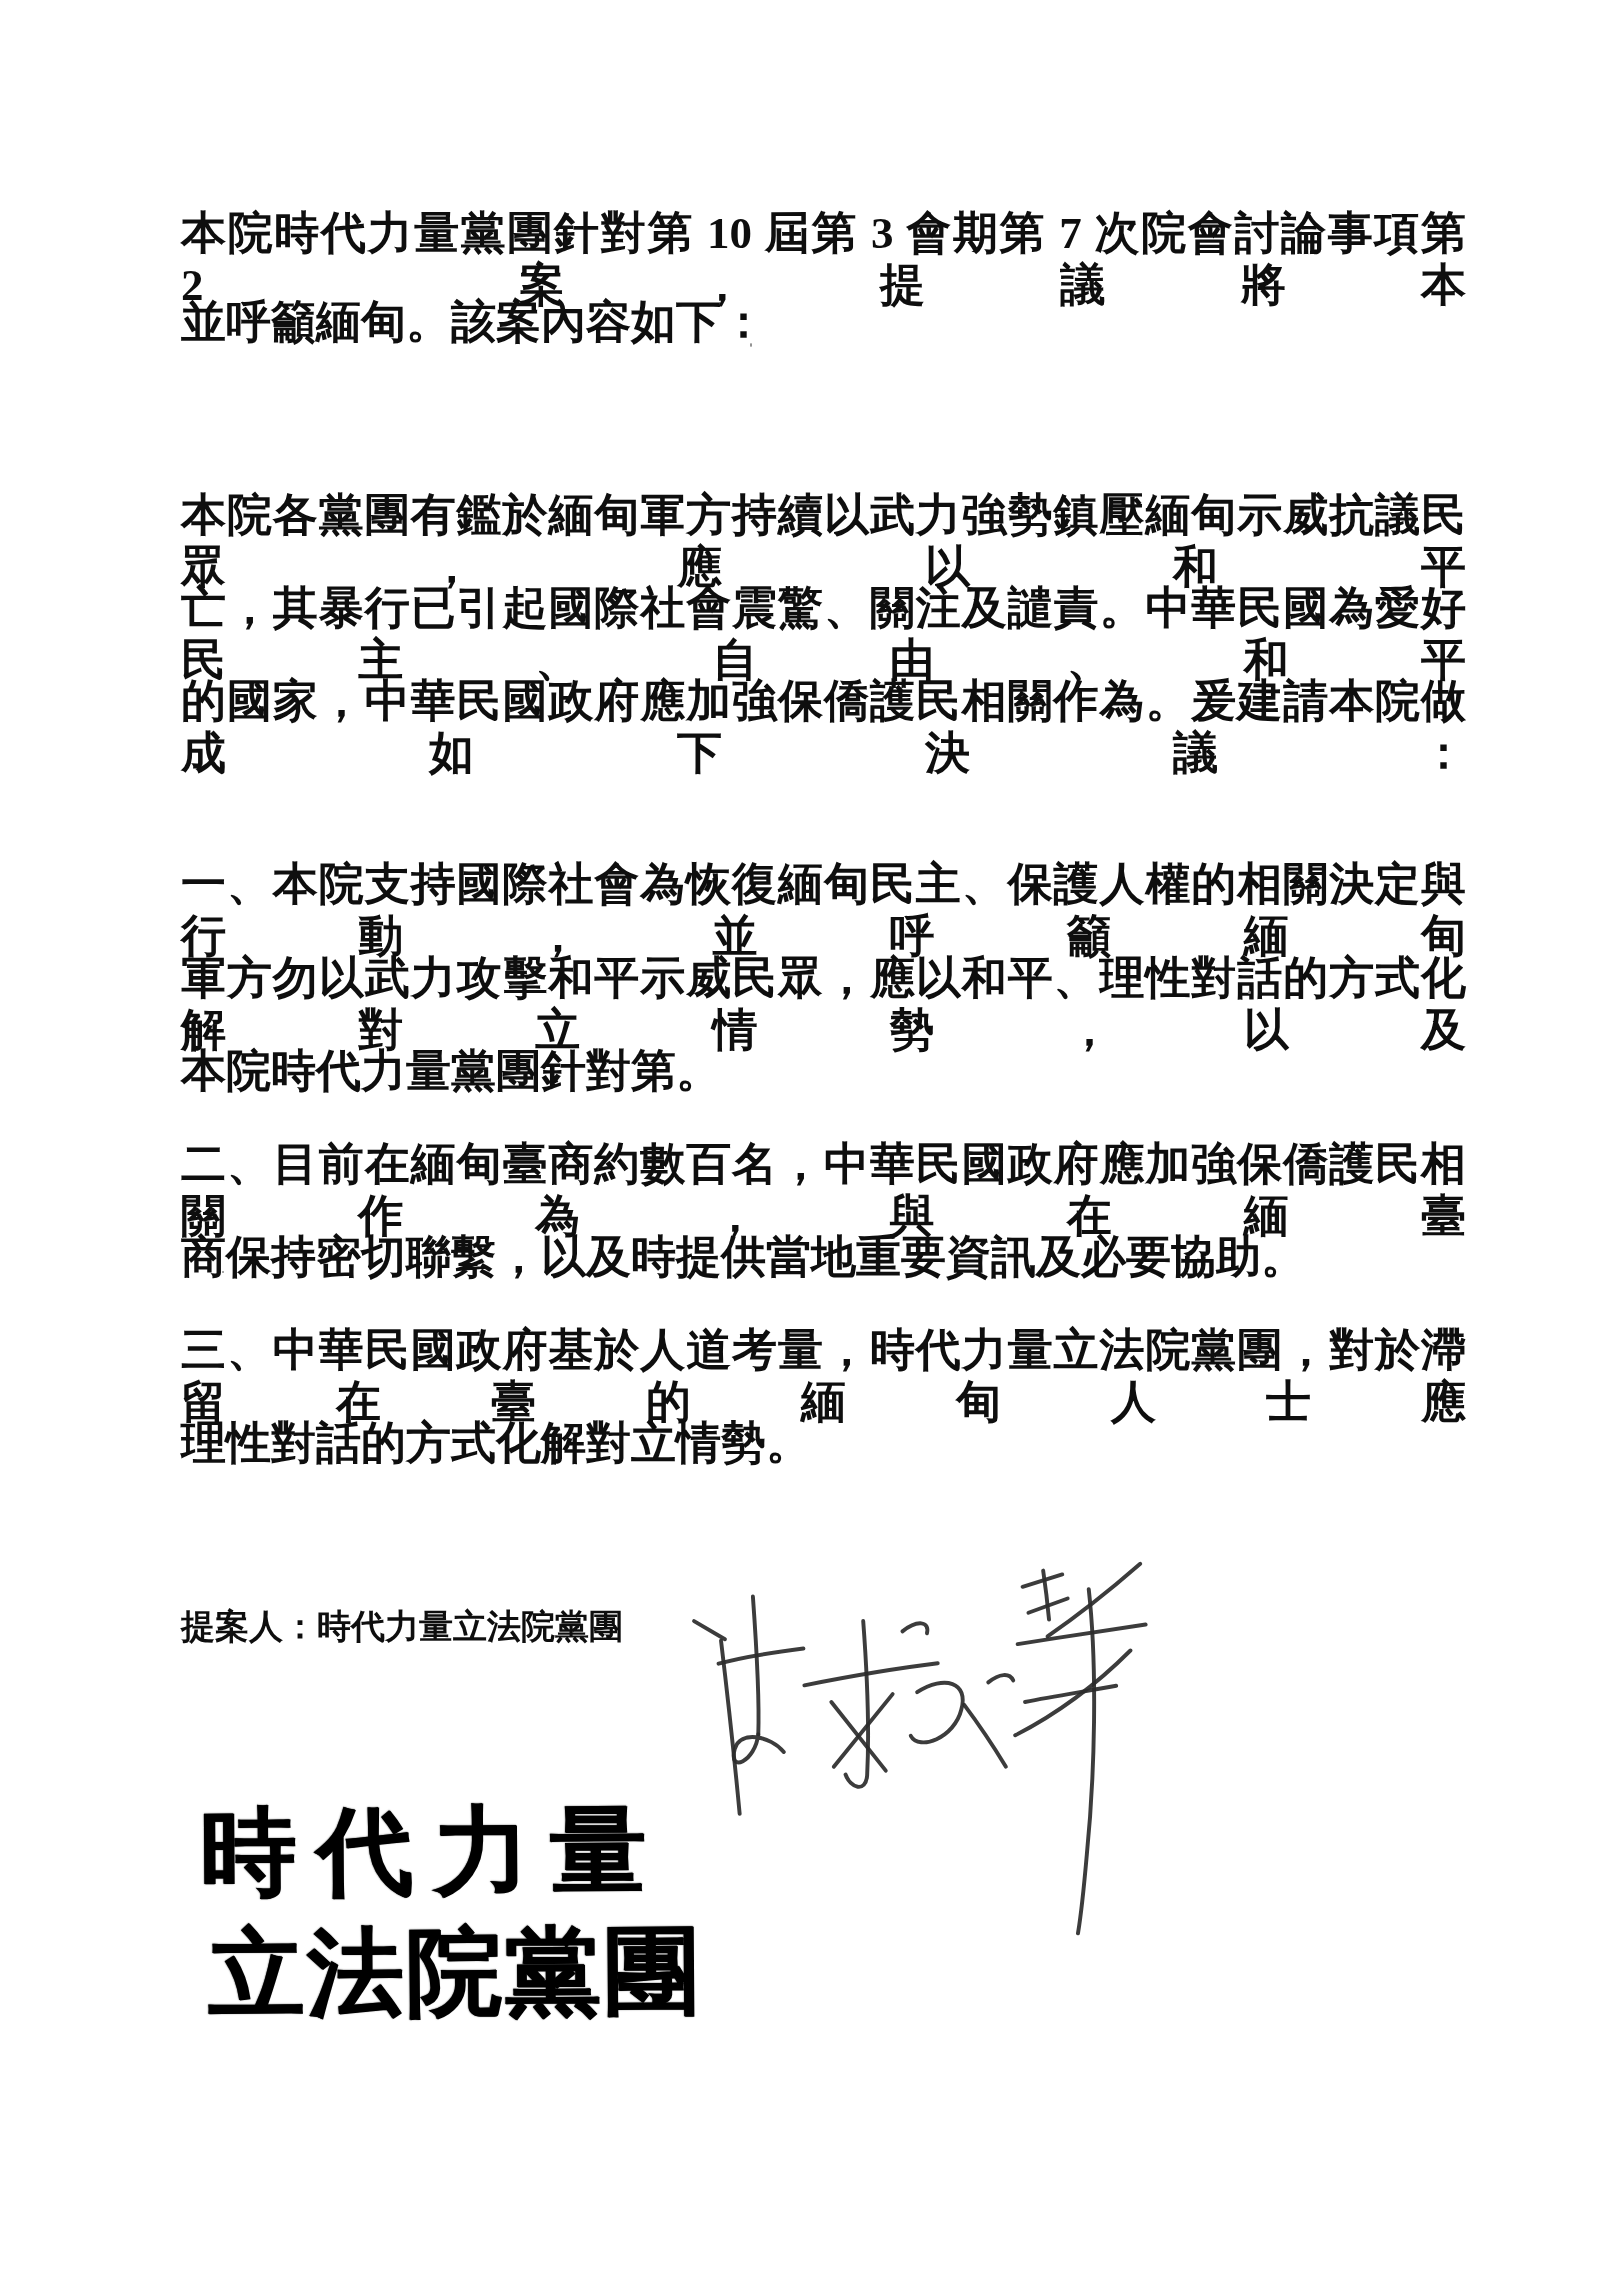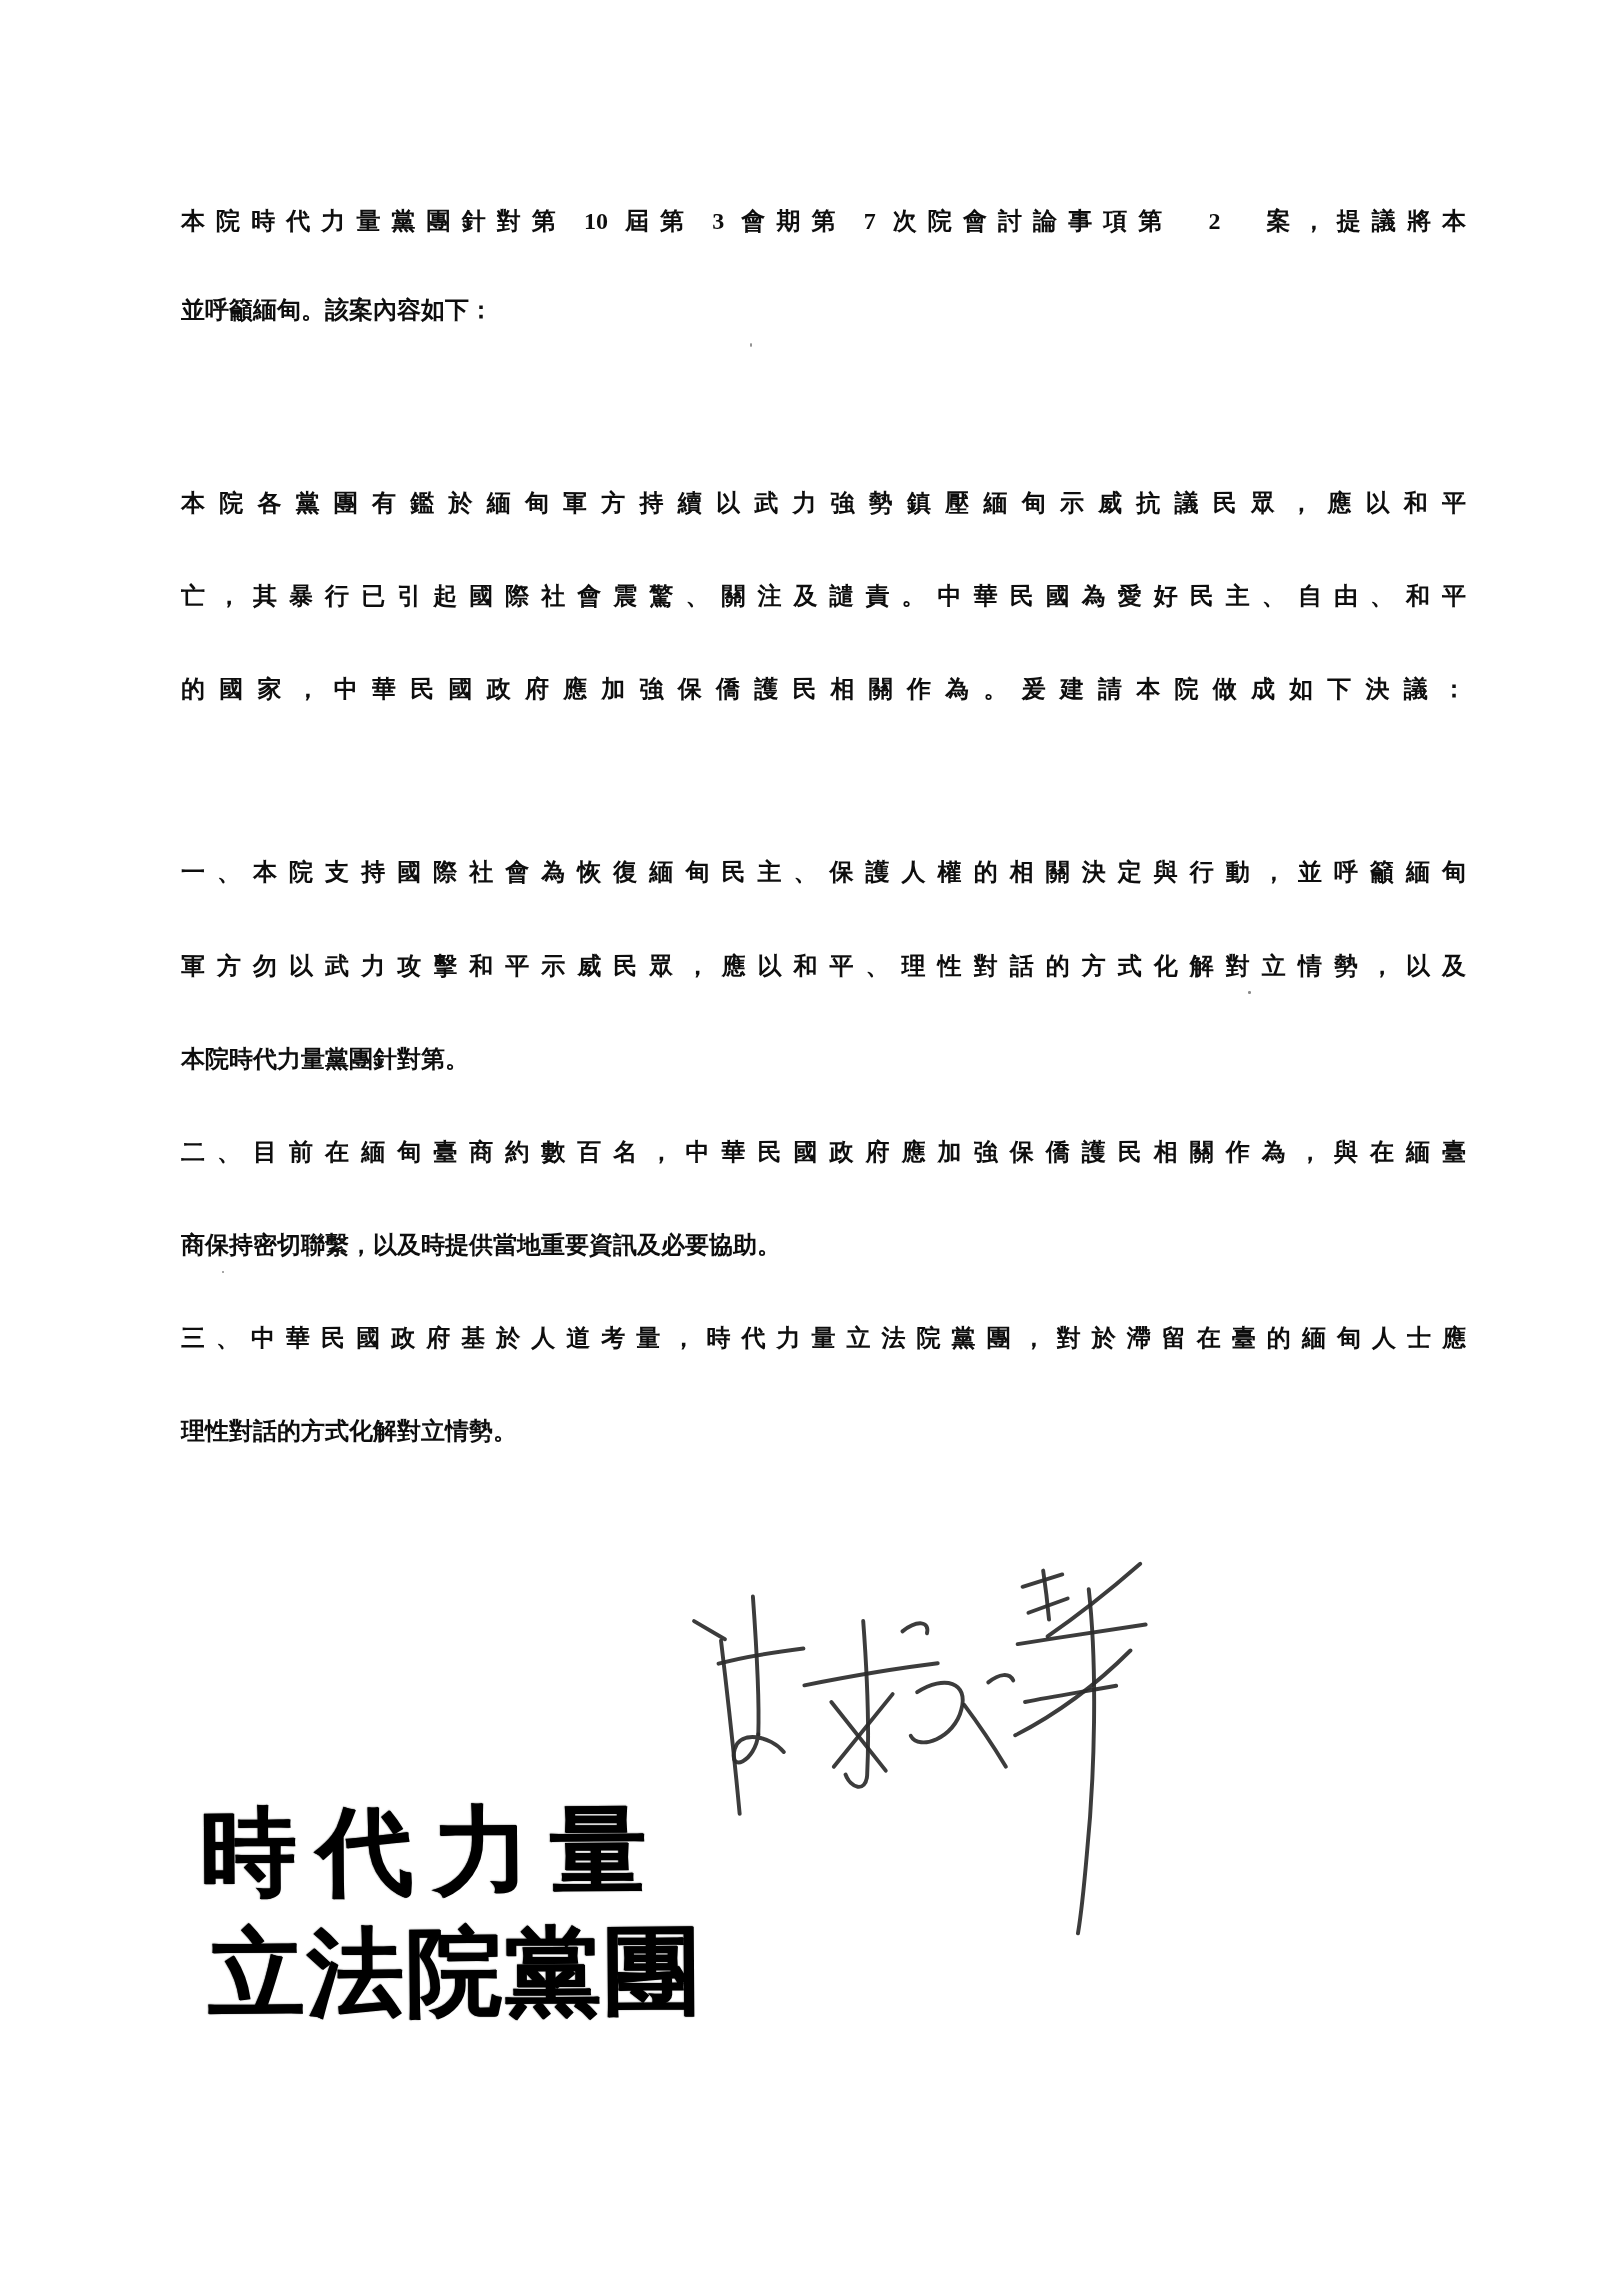--- a/index.html
+++ b/index.html
@@ -9,21 +9,21 @@
     height:2295px;
     background:#ffffff;
     overflow:hidden;
     font-family:"Liberation Serif","DejaVu Serif",serif;
   }
   .ln{
     position:absolute;
     left:181px;
     width:1285px;
     font-weight:700;
-    font-size:24px;
+    font-size:45px;
     line-height:1.15;
     color:#0e0e0e;
     letter-spacing:0;
     white-space:nowrap;
   }
   .j{
     white-space:normal;
     text-align:justify;
     text-align-last:justify;
   }
@@ -91,20 +91,21 @@
   <div>
     <div class="ln j" style="top:1139px">二、目前在緬甸臺商約數百名，中華民國政府應加強保僑護民相關作為，與在緬臺</div>
     <div class="ln" style="top:1232px">商保持密切聯繫，以及時提供當地重要資訊及必要協助。</div>
   </div>
 
   <div>
     <div class="ln j" style="top:1325px">三、中華民國政府基於人道考量，時代力量立法院黨團，對於滯留在臺的緬甸人士應</div>
     <div class="ln" style="top:1418px">理性對話的方式化解對立情勢。</div>
   </div>
 
+  <div class="proposer">提案人：時代力量立法院黨團</div>
 
   <div class="sig" role="img" aria-label="陳椒華">
     <svg viewBox="0 0 1030 860" xmlns="http://www.w3.org/2000/svg">
       <g>
 
         <path d="M45,165 L108,202"></path>
         <path d="M100,205 C112,305 126,430 138,558"></path>
         <path d="M165,115 C172,212 179,312 176,396"></path>
         <path d="M176,396 C170,452 114,476 128,426 C139,386 202,400 228,432"></path>
         <path d="M95,252 C152,236 212,228 268,221"></path>

